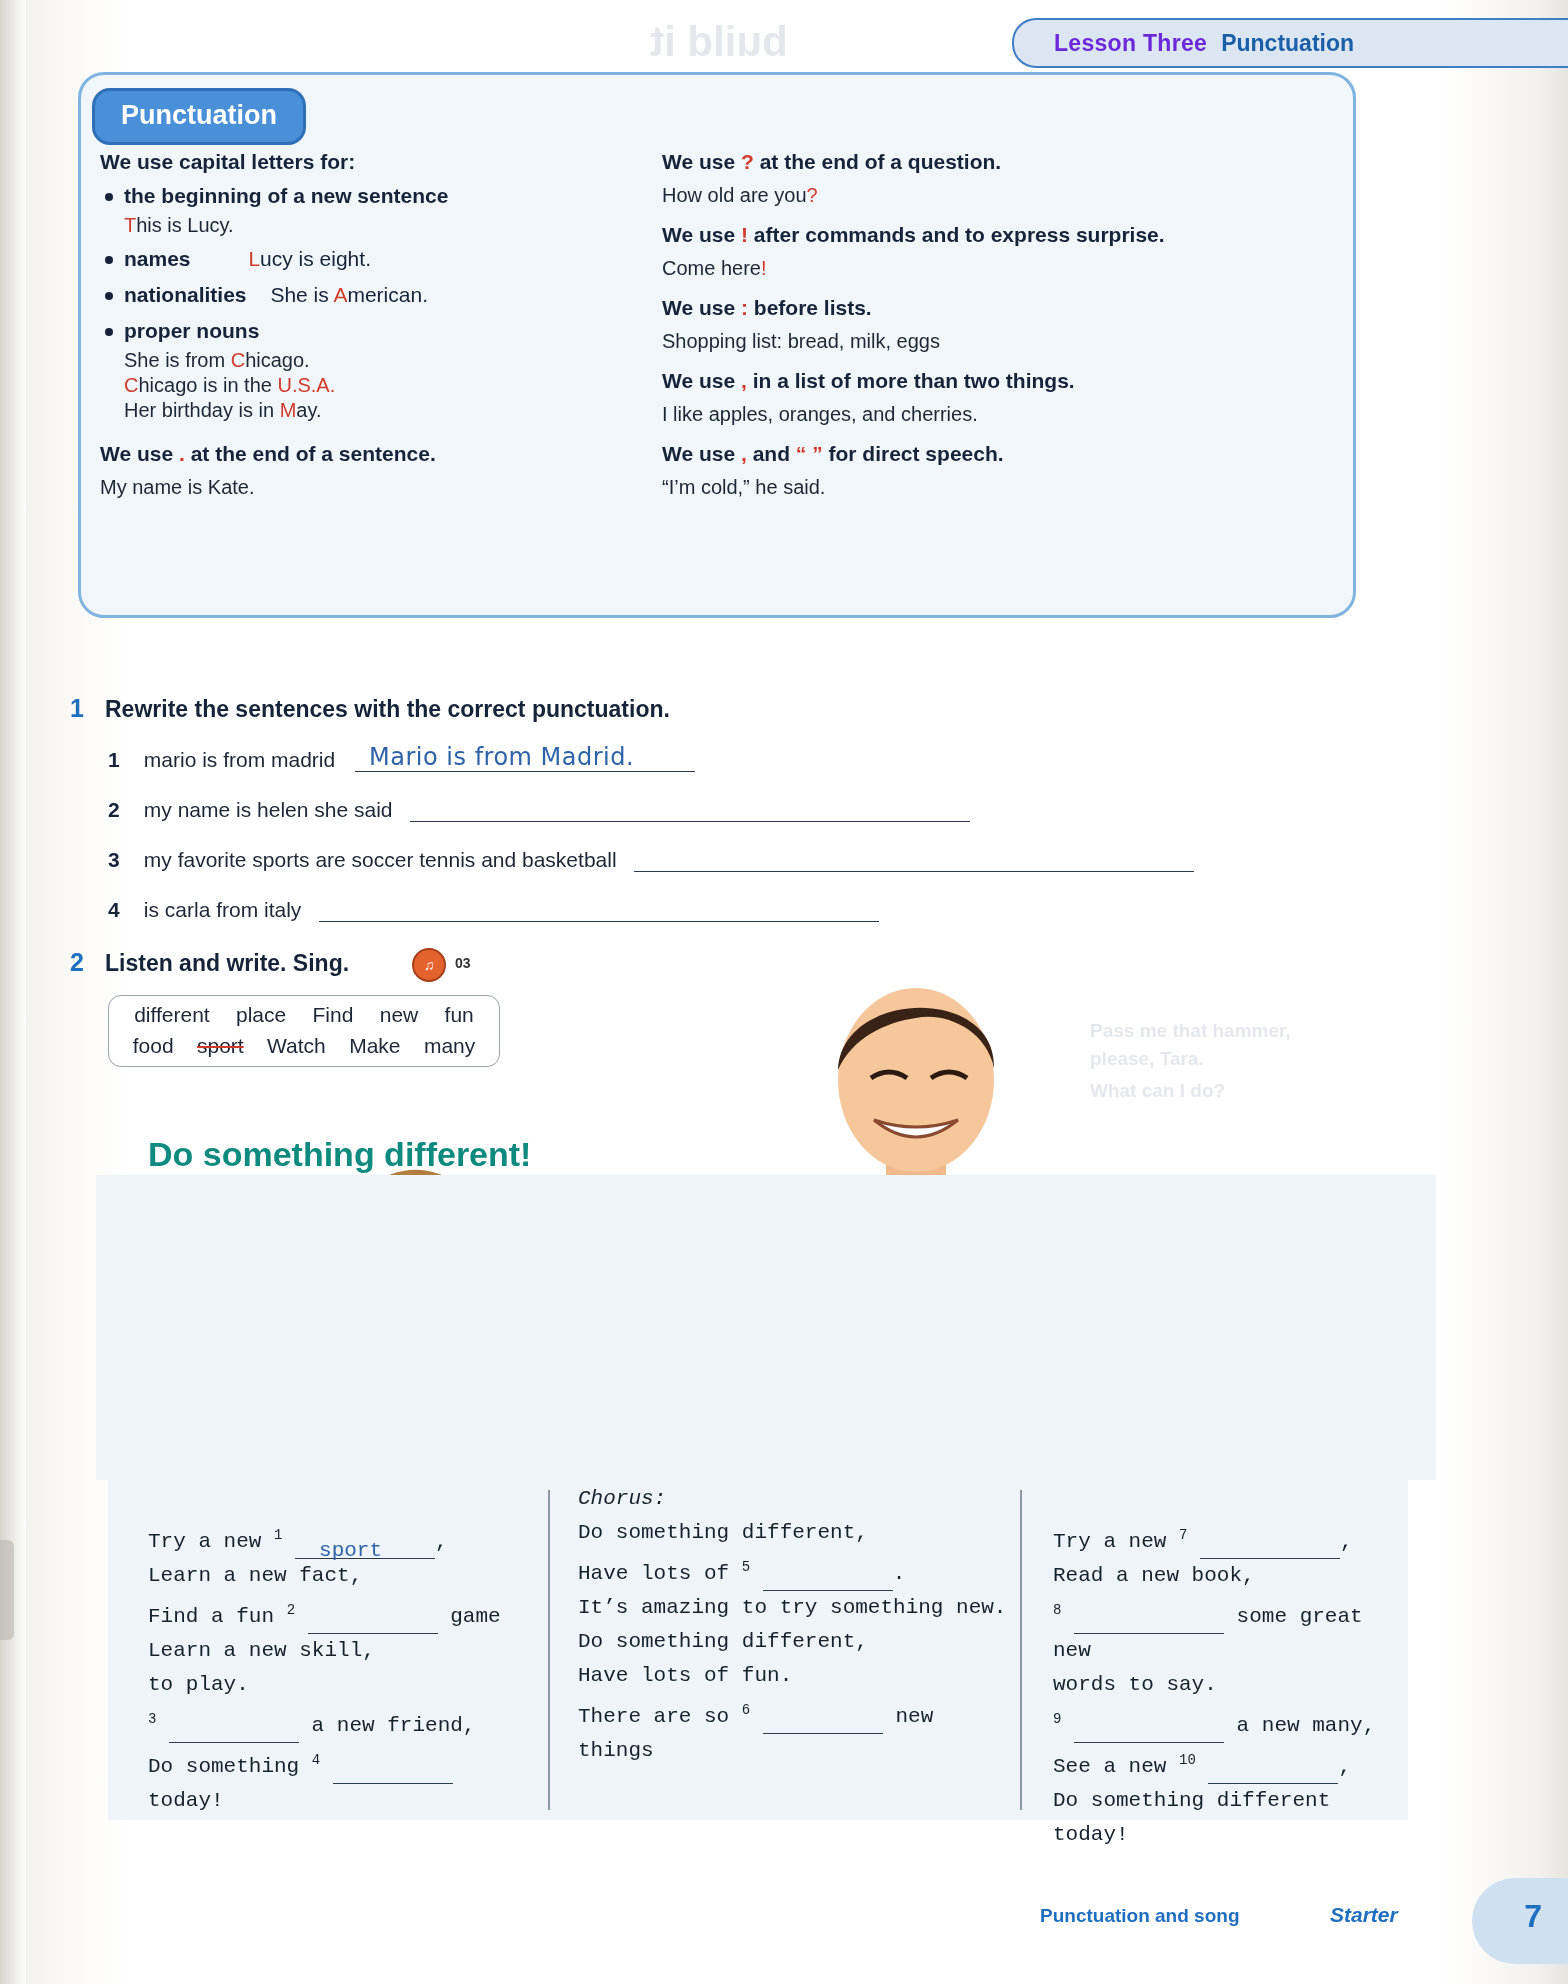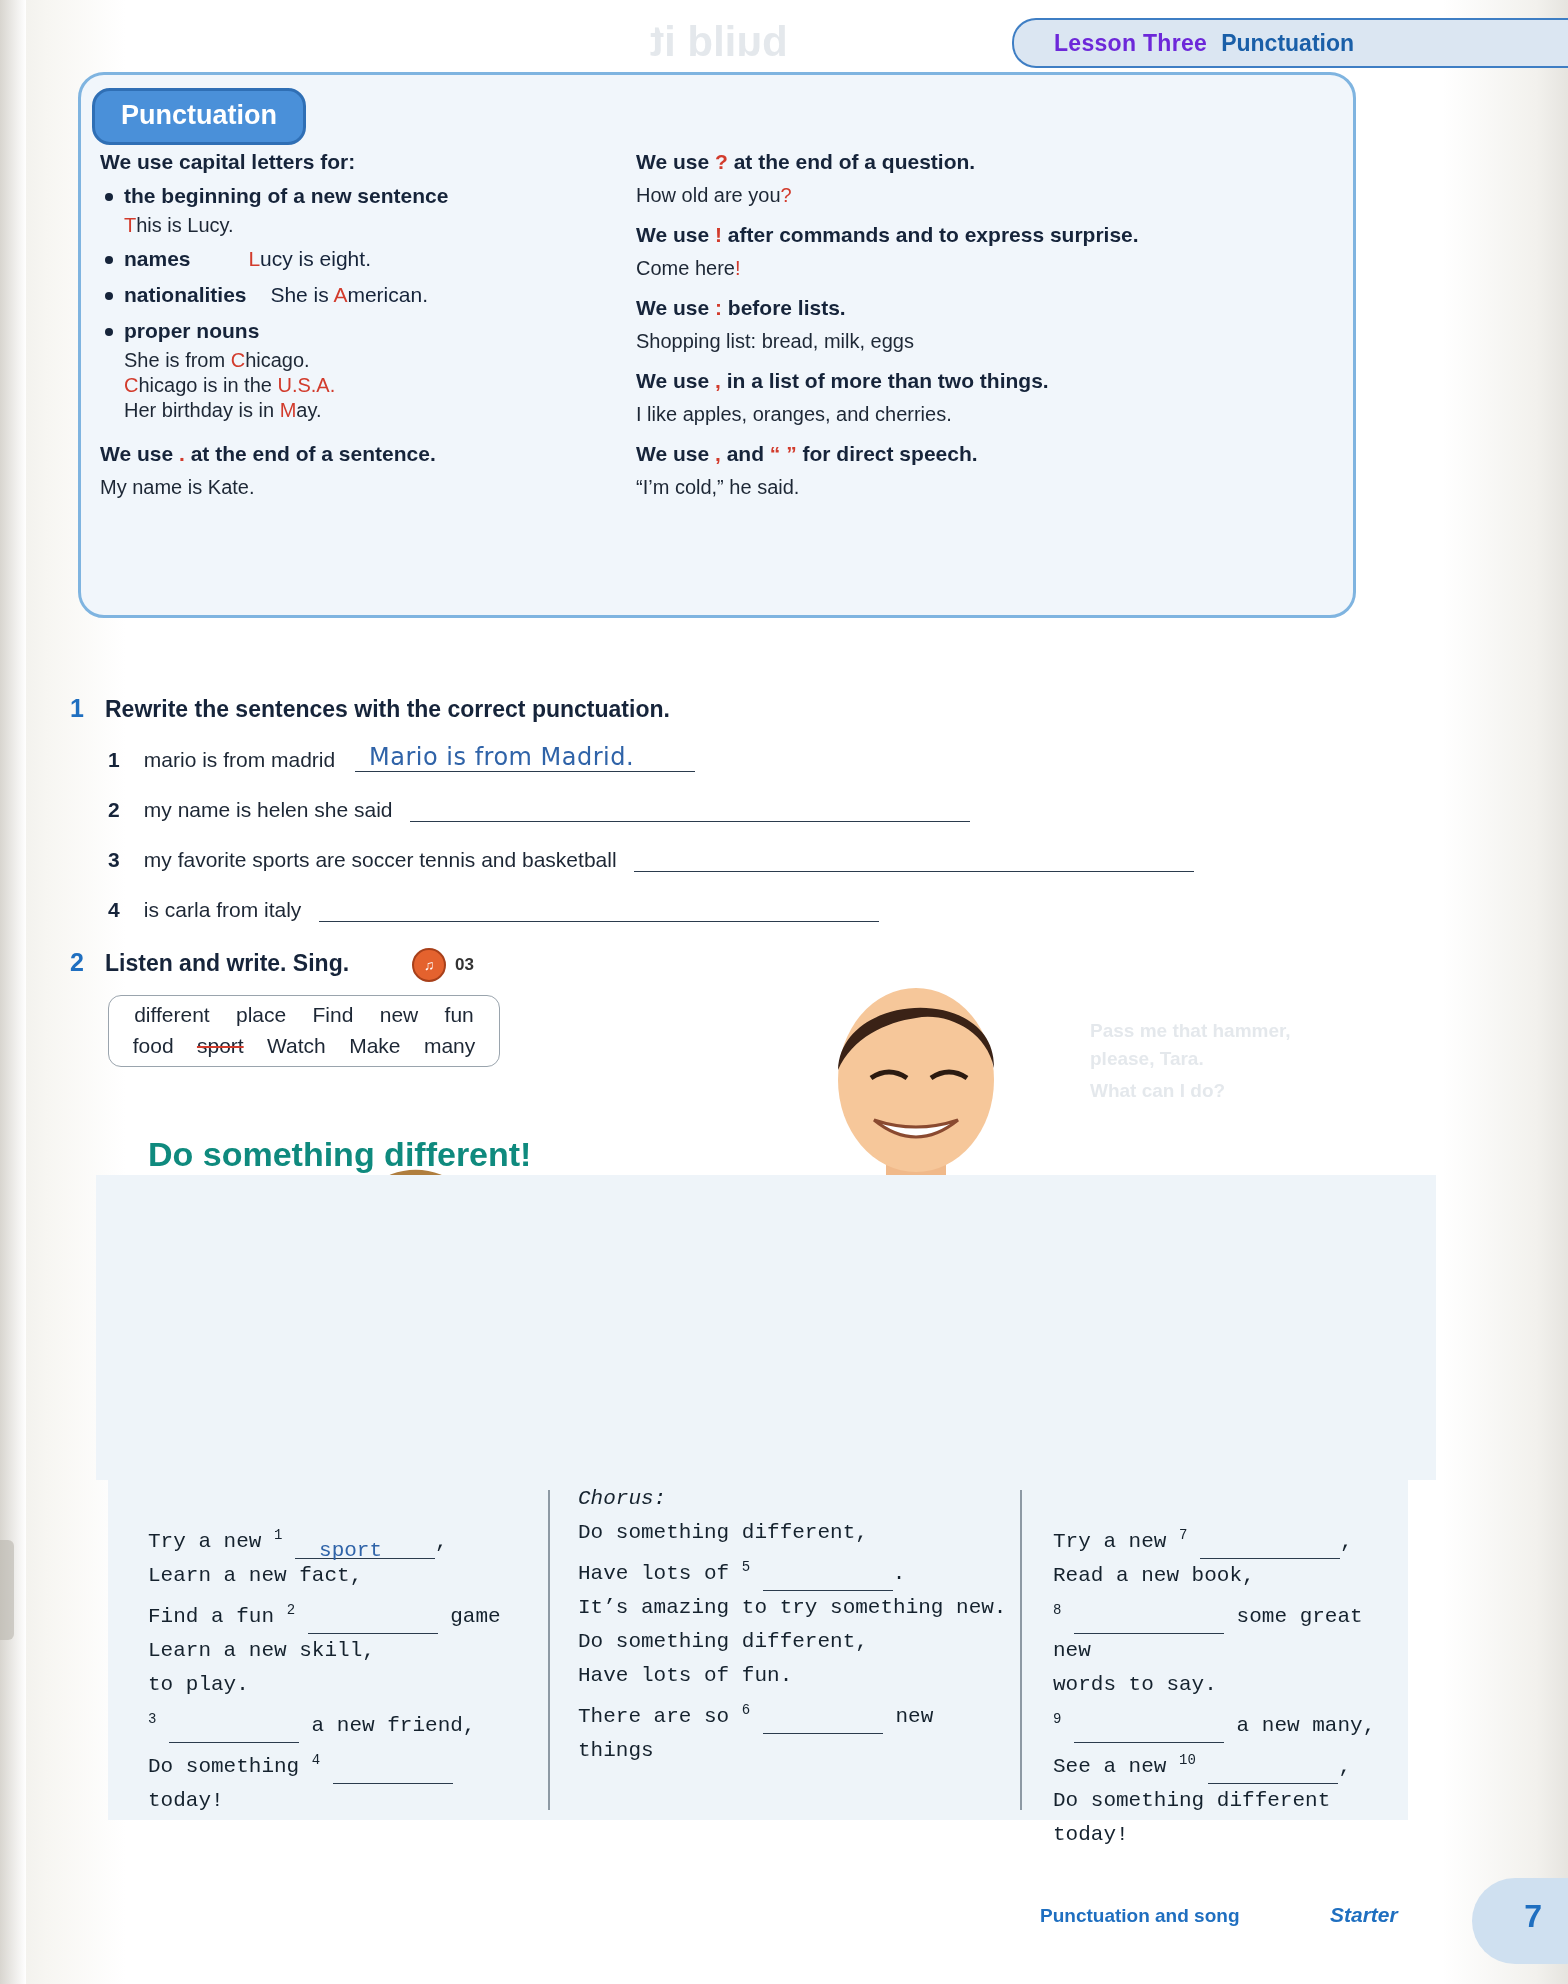--- a/index.html
+++ b/index.html
@@ -43,21 +43,21 @@
   .punct-label{
     position:absolute;left:92px;top:88px;
     background:#4a90d9;color:#fff;font-weight:bold;font-size:27px;
     padding:9px 26px 11px;border-radius:18px;border:3px solid #2f6fb5;
   }
   .punct-inner{
     position:absolute;left:100px;top:150px;width:1230px;
     display:flex;gap:26px;
   }
   .col{width:510px;}
-  .col.right{width:640px;}
+  .col.right{width:640px;margin-left:26px;}
   .rule{font-weight:bold;font-size:21px;color:#16243a;margin:0 0 10px 0;}
   .example{font-size:20px;color:#1d2735;margin:0 0 16px 0;}
   .bullets{list-style:none;margin:0;padding:0;}
   .bullets li{
     font-weight:bold;font-size:21px;color:#16243a;margin:0 0 6px 0;position:relative;padding-left:24px;
   }
   .bullets li:before{
     content:"";position:absolute;left:5px;top:9px;width:8px;height:8px;border-radius:50%;background:#16243a;
   }
   .bullets li .inline-ex{font-weight:normal;margin-left:52px;}
@@ -78,21 +78,21 @@
   .hand{
     font-family:"DejaVu Sans", sans-serif;color:#2f63a8;font-size:24px;letter-spacing:.5px;
   }
 
   
   .audio-icon{
     position:absolute;width:30px;height:30px;border-radius:50%;
     background:#e4622e;border:2px solid #a8401a;
     display:flex;align-items:center;justify-content:center;color:#fff;font-size:14px;
   }
-  .track-no{position:absolute;font-size:17px;font-weight:bold;color:#333;}
+  .track-no{position:absolute;font-size:14px;font-weight:bold;color:#333;}
 
   .wordbank{
     position:absolute;left:108px;top:795px;width:390px;height:70px;
     border:1.5px solid #9aa4ad;background:#fff;border-radius:13px;
   }
   .wordbank .wb-row{
     display:flex;justify-content:space-around;font-size:21px;color:#1d2735;padding:7px 12px 0;
   }
   .struck{text-decoration:line-through;text-decoration-color:#d23b2c;}
 

